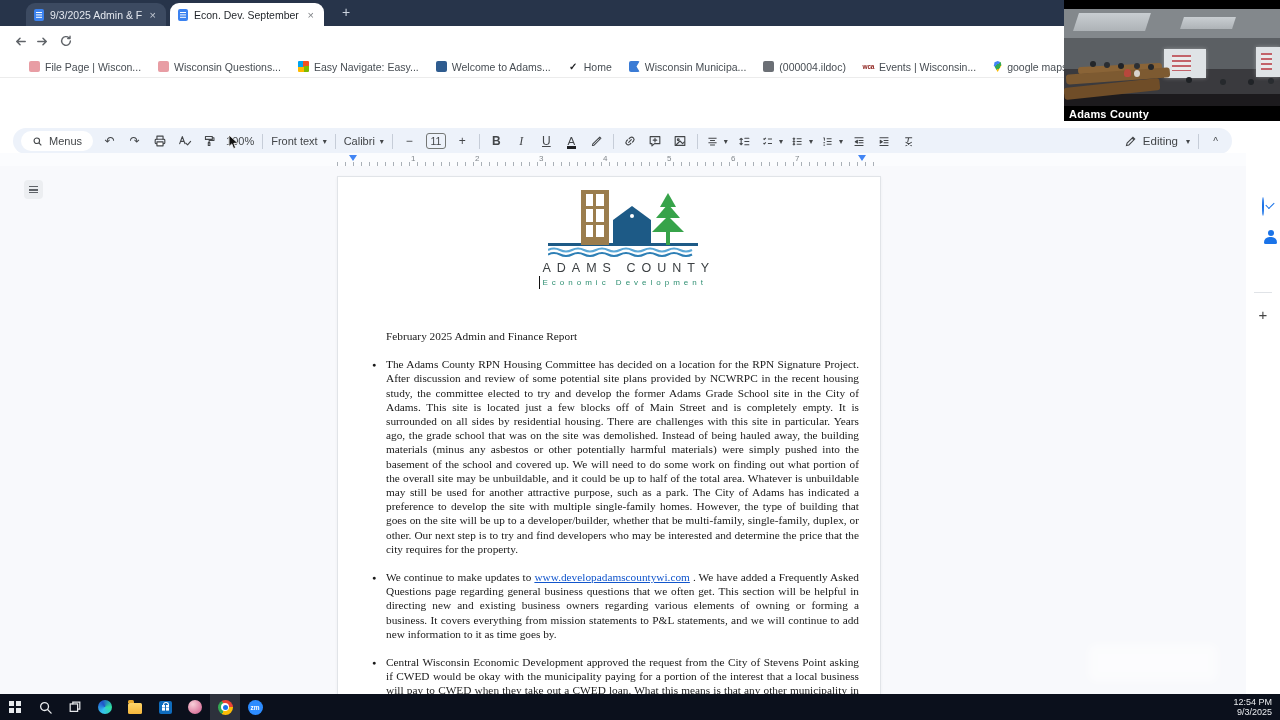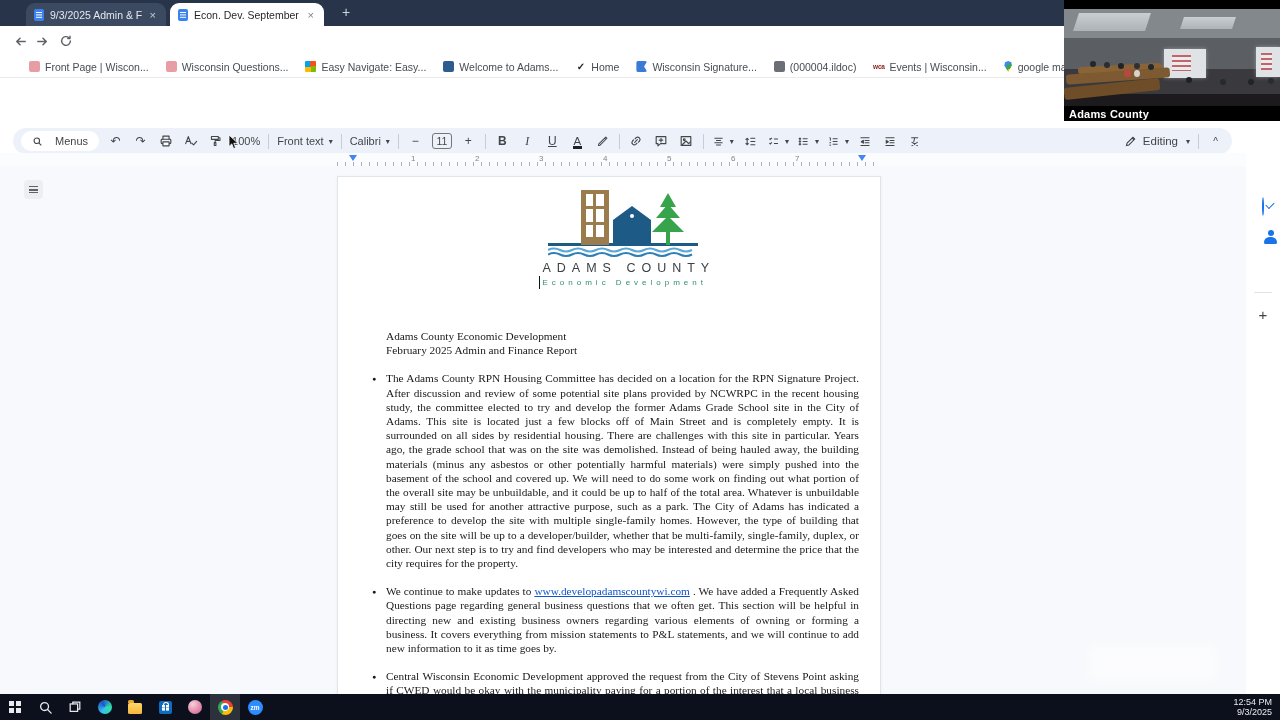--- a/index.html
+++ b/index.html
@@ -53,21 +53,21 @@
   .yellowicon:before{content:"";position:absolute;left:4px;top:3px;width:6px;height:8px;background:#7a5b00;clip-path:polygon(0 0,100% 0,100% 100%,50% 70%,0 100%)}
   .hicon{color:#5f6368;font-size:13px;display:flex;align-items:center}
   .hicon svg{stroke:#5f6368;fill:none;stroke-width:1.2}
   .menurow{position:absolute;left:48px;top:104px;display:flex;gap:16px;font-size:11.5px;color:#3c4043}
   .avatar{position:absolute;left:1003px;top:87px;width:24px;height:24px;border-radius:50%;background:#2f9e44;color:#fff;font-size:12px;display:flex;align-items:center;justify-content:center}
   .history{position:absolute;left:1038px;top:91px}
   .history svg{stroke:#5f6368;fill:none;stroke-width:1.3}
 
   
   .tbar{position:absolute;left:13px;top:128px;width:1219px;height:26px;background:#edf2fa;border-radius:13px;display:flex;align-items:center;gap:8px;padding:0 8px;font-size:11px;color:#434649}
-  .menuspill{background:#fff;border-radius:12px;height:20px;display:flex;align-items:center;gap:12px;padding:0 11px}
+  .menuspill{background:#fff;border-radius:12px;height:20px;display:flex;align-items:center;gap:6px;padding:0 11px}
   .tbtn{width:17px;height:18px;display:flex;align-items:center;justify-content:center;flex:none}
   .tbtn svg{stroke:#434649;fill:none;stroke-width:1.3;stroke-linecap:round;stroke-linejoin:round}
   .tsep{width:1px;height:15px;background:#c6cdd8;flex:none}
   .dd{font-size:8px;color:#434649;margin-left:2px}
   .sel{display:flex;align-items:center;gap:3px}
   .sizebox{border:1px solid #747775;border-radius:3px;width:20px;height:16px;display:flex;align-items:center;justify-content:center;font-size:10.5px}
   .glyph{font-size:12px}
   .bold{font-weight:bold}.ital{font-style:italic;font-family:"Liberation Serif",serif}.undl{text-decoration:underline}
   .acolor{position:relative;font-size:11.5px;line-height:10px}
   .acolor:after{content:"";position:absolute;left:-1px;right:-1px;bottom:-3px;height:3px;background:#202124}
@@ -220,41 +220,41 @@
           <circle cx="5.8" cy="11" r="1.7"></circle>
         </svg>
       <span>docs.google.com/document/d/1xnOW9OVevFp5hGLe_d95ewlBlC-6iicV/edit</span>
     </div>
   </div>
 
   <div class="bmbar">
     <span class="appsgrid"></span>
     <div class="bm">
         <span class="bmi i-pink"></span>
-        <span>Front Page | Wiscon...</span>
+        <span>File Page | Wiscon...</span>
       </div>
     <div class="bm">
         <span class="bmi i-pink"></span>
         <span>Wisconsin Questions...</span>
       </div>
     <div class="bm">
         <span class="bmi i-win"></span>
         <span>Easy Navigate: Easy...</span>
       </div>
     <div class="bm">
         <span class="bmi i-navy"></span>
         <span>Welcome to Adams...</span>
       </div>
     <div class="bm">
         <span class="bmi i-check">✓</span>
         <span>Home</span>
       </div>
     <div class="bm">
         <span class="bmi i-flag"></span>
-        <span>Wisconsin Signature...</span>
+        <span>Wisconsin Municipa...</span>
       </div>
     <div class="bm">
         <span class="bmi i-dark"></span>
         <span>(000004.ildoc)</span>
       </div>
     <div class="bm">
         <span class="bmi i-wca">wca</span>
         <span>Events | Wisconsin...</span>
       </div>
     <div class="bm">
@@ -493,21 +493,20 @@
           <rect x="0" y="0" width="150" height="3" fill="#1d5a86"></rect>
           <path d="M0 7 q6 -3 12 0 t12 0 t12 0 t12 0 t12 0 t12 0 t12 0 t12 0 t12 0 t12 0 t12 0 t12 0" stroke="#5aa7d6" stroke-width="2.2" fill="none"></path>
           <path d="M0 11.5 q6 -3 12 0 t12 0 t12 0 t12 0 t12 0 t12 0 t12 0 t12 0 t12 0 t12 0 t12 0 t12 0" stroke="#2e7fb5" stroke-width="2" fill="none"></path>
         </svg>
         <div class="lt1">ADAMS COUNTY</div>
         <div class="lt2"><span class="caret"></span><span>Economic Development</span></div>
       </div>
 
       <div class="doctext">
         <div class="headblock">
-          <div>Adams County Economic Development</div>
           <div>February 2025 Admin and Finance Report</div>
         </div>
         <div class="bitem">
           <span class="bmark">●</span>
           <span>The Adams County RPN Housing Committee has decided on a location for the RPN Signature Project. After discussion and review of some potential site plans provided by NCWRPC in the recent housing study, the committee elected to try and develop the former Adams Grade School site in the City of Adams. This site is located just a few blocks off of Main Street and is completely empty. It is surrounded on all sides by residential housing. There are challenges with this site in particular. Years ago, the grade school that was on the site was demolished. Instead of being hauled away, the building materials (minus any asbestos or other potentially harmful materials) were simply pushed into the basement of the school and covered up. We will need to do some work on finding out what portion of the overall site may be unbuildable, and it could be up to half of the total area. Whatever is unbuildable may still be used for another attractive purpose, such as a park. The City of Adams has indicated a preference to develop the site with multiple single-family homes. However, the type of building that goes on the site will be up to a developer/builder, whether that be multi-family, single-family, duplex, or other. Our next step is to try and find developers who may be interested and determine the price that the city requires for the property.</span>
         </div>
         <div class="bitem">
           <span class="bmark">●</span>
           <span>We continue to make updates to </span><span class="doclink">www.developadamscountywi.com</span><span> . We have added a Frequently Asked Questions page regarding general business questions that we often get. This section will be helpful in directing new and existing business owners regarding various elements of owning or forming a business. It covers everything from mission statements to P&amp;L statements, and we will continue to add new information to it as time goes by.</span>
         </div>

